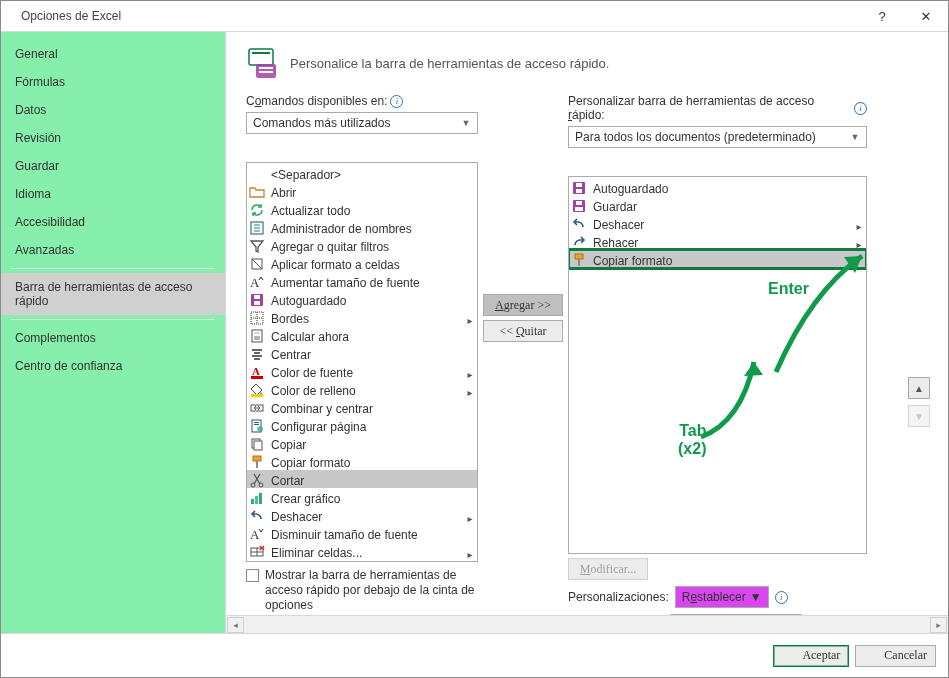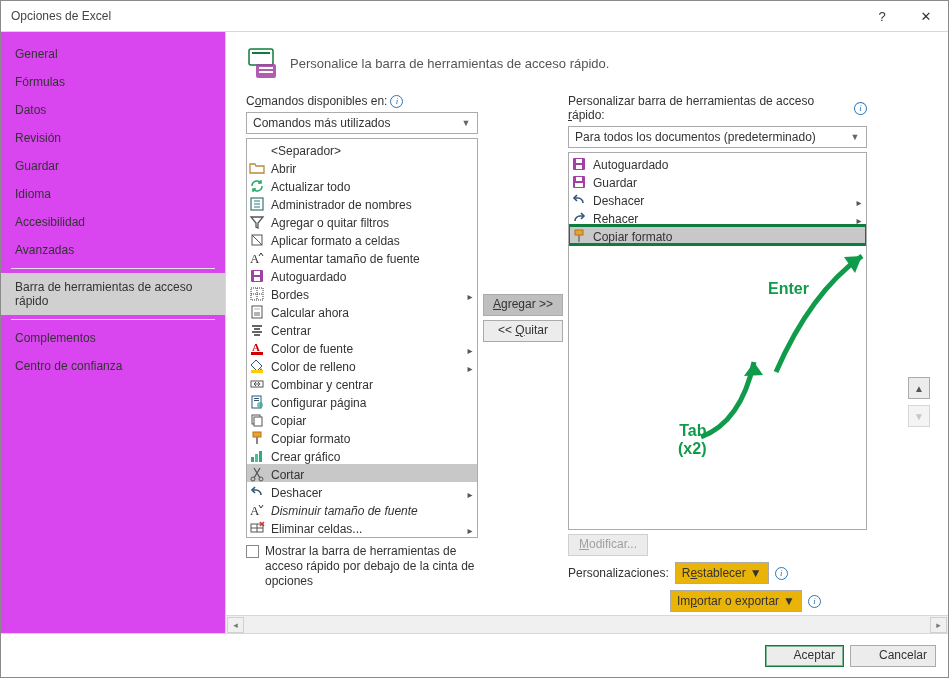--- a/index.html
+++ b/index.html
@@ -9,28 +9,28 @@
     font-size: 12px;
     background: #fff;
     color: #333;
     width: 949px;
     height: 678px;
     overflow: hidden;
     position: relative;
   }
   .window { width: 949px; height: 678px; border: 1px solid #8a8a8a; display: flex; flex-direction: column; }
   .titlebar {
-    height: 31px; display: flex; align-items: center; padding: 0 0 0 10px;
+    height: 31px; display: flex; align-items: center; padding: 0 0 0 20px;
     border-bottom: 1px solid #d8d8d8; background: #fff;
   }
   .titlebar .title { flex: 1; font-size: 12px; color: #444; }
   .titlebar .ctrl { width: 44px; height: 31px; display:flex; align-items:center; justify-content:center; color:#333; font-size: 13px; }
   .body { flex: 1; display: flex; overflow:hidden; }
   .nav {
-    width: 225px; border-right: 1px solid #d8d8d8; padding: 8px 0; background:#d946ef;
+    width: 225px; border-right: 1px solid #d8d8d8; padding: 8px 0; background:#86efac;
     display:flex; flex-direction:column;
   }
   .nav-item {
     padding: 7px 14px; font-size: 12px; color:#333; cursor:default;
   }
   .nav-item.selected { background:#d0d0d0; }
   .nav-sep { border-top:1px solid #e1e1e1; margin:4px 10px; }
   .main {
     flex:1; display:flex; flex-direction:column; overflow:hidden;
   }
@@ -39,53 +39,53 @@
   .header-icon { width:34px; height:34px; flex-shrink:0; }
   .header-text { font-size:13px; color:#555; }
   .columns { display:flex; gap:0; align-items:flex-start; }
   .col { display:flex; flex-direction:column; }
   .col-left { width: 232px; }
   .col-mid { width: 90px; align-items:center; padding-top: 200px; gap:4px; }
   .col-right { width: 299px; }
   .label-line { font-size:12px; margin-bottom:4px; display:flex; align-items:center; gap:3px; }
   .info-icon { width:13px; height:13px; display:inline-flex; align-items:center; justify-content:center; border:1px solid #2e75b6; color:#2e75b6; border-radius:50%; font-size:9px; font-style:italic; font-family:Georgia,serif;}
   .combo {
-    height:22px; border:1px solid #ababab; background:#fff; display:flex; align-items:center; padding: 0 4px; position:relative; margin-bottom:4px;
+    height:22px; border:1px solid #ababab; background:#fff; display:flex; align-items:center; padding: 0 4px; position:relative; margin-bottom:28px;
   }
   .combo .txt { flex:1; font-size:12px; color:#333; padding-left:2px; overflow:hidden; white-space:nowrap; text-overflow:ellipsis;}
   .combo .arrow { width:14px; text-align:center; color:#666; font-size:9px;}
   .listbox {
     border:1px solid #ababab; height: 400px; display:flex; background:#fff; position:relative;
   }
   .col-right .listbox { height: 378px; }
   .listbox .scroll { flex:1; overflow-y: scroll; overflow-x:hidden; padding:1px 0;}
   .listbox .scroll::-webkit-scrollbar { width:18px; }
   .listbox .scroll::-webkit-scrollbar-track { background:#f0f0f0; border-left:1px solid #d8d8d8;}
   .listbox .scroll::-webkit-scrollbar-thumb { background:#c4c4c4; }
   .listbox .scroll::-webkit-scrollbar-button { background:#f0f0f0; height:18px; border:1px solid #d0d0d0;}
   .li-row { height:18px; display:flex; align-items:flex-end; padding:0 2px; gap:6px; font-size:12px; color:#333; position:relative;}
   .li-row.selected { background:#c8c8c8; }
   .li-row.highlight { background:#c8c8c8; outline:3px solid #0f7b3e; outline-offset:-1px;}
   .li-icon { width:16px; height:16px; flex-shrink:0; display:flex; align-items:center; justify-content:center;}
   .li-sub { width:10px; text-align:center; color:#555; font-size:10px;}
   .li-sub::after{content:"▸";}
   .btn {
-    min-width: 80px; padding: 2px 8px; height:22px; border:1px solid #ababab; background:#ececec; font-size:12px; color:#333; display:flex; align-items:flex-start; justify-content:center; gap:3px;
+    min-width: 80px; padding: 2px 8px; height:22px; border:1px solid #ababab; background:#ececec; font-size:12px; color:#333; display:flex; align-items:center; justify-content:center; gap:3px;font-family:Liberation Serif, serif;
   }
   .btn.disabled { color:#a0a0a0; border-color:#d0d0d0;}
   .btn.highlight { background:#bfbfbf;}
   .updown { position:absolute; right:18px; top:345px; display:flex; flex-direction:column; gap:6px;}
   .sqbtn { width:22px; height:22px; border:1px solid #ababab; background:#ececec; display:flex; align-items:center; justify-content:center; font-size:10px; color:#555;}
   .sqbtn.disabled { color:#c7c7c7; border-color:#d6d6d6; background:#f4f4f4;}
   .below-left { display:flex; align-items:flex-start; gap:6px; margin-top:6px;}
   .checkbox { width:13px; height:13px; border:1px solid #888; background:#fff; margin-top:1px; flex-shrink:0;}
   .below-left .txt { font-size:12px; color:#333; line-height:15px; max-width:210px;}
   .below-right { margin-top:6px; font-size:12px;}
   .below-right .row { display:flex; align-items:center; gap:6px; margin-bottom:6px;}
-  .dropbtn { height:22px; border:1px solid #ababab; background:#eab308; padding:0 6px; display:flex; align-items:center; gap:4px;}
+  .dropbtn { height:22px; border:1px solid #ababab; background:#d946ef; padding:0 6px; display:flex; align-items:center; gap:4px;}
   .hscroll { height:18px; background:#f0f0f0; border-top:1px solid #d8d8d8; display:flex; align-items:center; justify-content:flex-end; padding:0 1px;}
   .hscroll .arrowbtn { width:17px; height:16px; background:#f0f0f0; border:1px solid #d0d0d0; display:flex; align-items:center; justify-content:center; font-size:9px; color:#777;}
   .hscroll .arrowbtn:first-child { margin-right:auto; margin-left:0;}
   .footer { height:44px; border-top:1px solid #d8d8d8; display:flex; align-items:center; justify-content:flex-end; padding:0 12px; gap:6px;}
   .footer .btn { min-width:72px;padding-left:28px; }
   .footer .btn.primary { border:1px solid #0f7b3e; box-shadow: inset 0 0 0 1px #7bba94; }
   
   .anno { position:absolute; pointer-events:none; }
   .anno-text { color:#0f9b4a; font-weight:bold; font-size:16px; font-family: "Segoe UI", sans-serif;}
   svg.anno path { fill:none; stroke:#0f9b4a; stroke-width:5; }
@@ -313,58 +313,58 @@
                   </div>
                   <div class="li-row">
                     <span class="li-icon">
                       <svg width="16" height="16" viewBox="0 0 16 16">
                         <rect x="4" y="2" width="8" height="5" fill="#e9a13b" stroke="#b77410"></rect>
                         <rect x="7" y="7" width="2" height="7" fill="#888"></rect>
                       </svg>
                     </span>
                     <span style="flex: 1 1 0%;">Copiar formato</span>
                   </div>
+                  <div class="li-row selected">
+                    <span class="li-icon">
+                      <svg width="16" height="16" viewBox="0 0 16 16">
+                        <path d="M5 2l6 10M11 2L5 12" stroke="#555" stroke-width="1.3"></path>
+                        <circle cx="4" cy="13" r="2" fill="none" stroke="#555"></circle>
+                        <circle cx="12" cy="13" r="2" fill="none" stroke="#555"></circle>
+                      </svg>
+                    </span>
+                    <span style="flex: 1 1 0%;">Cortar</span>
+                  </div>
                   <div class="li-row">
                     <span class="li-icon">
                       <svg width="16" height="16" viewBox="0 0 16 16">
                         <rect x="2" y="9" width="3" height="5" fill="#3a7"></rect>
                         <rect x="6" y="6" width="3" height="8" fill="#5b9"></rect>
                         <rect x="10" y="3" width="3" height="11" fill="#3a7"></rect>
                       </svg>
                     </span>
                     <span style="flex: 1 1 0%;">Crear gráfico</span>
                   </div>
-                  <div class="li-row selected">
-                    <span class="li-icon">
-                      <svg width="16" height="16" viewBox="0 0 16 16">
-                        <path d="M5 2l6 10M11 2L5 12" stroke="#555" stroke-width="1.3"></path>
-                        <circle cx="4" cy="13" r="2" fill="none" stroke="#555"></circle>
-                        <circle cx="12" cy="13" r="2" fill="none" stroke="#555"></circle>
-                      </svg>
-                    </span>
-                    <span style="flex: 1 1 0%;">Cortar</span>
-                  </div>
                   <div class="li-row">
                     <span class="li-icon">
                       <svg width="16" height="16" viewBox="0 0 16 16">
                         <path d="M12 11a5 5 0 0 0-5-5H3" fill="none" stroke="#357" stroke-width="1.6"></path>
                         <path d="M6 3L3 6l3 3" fill="none" stroke="#357" stroke-width="1.6"></path>
                       </svg>
                     </span>
                     <span style="flex: 1 1 0%;">Deshacer</span>
                     <span class="li-sub"></span>
                   </div>
                   <div class="li-row">
                     <span class="li-icon">
                       <svg width="16" height="16" viewBox="0 0 16 16">
                         <text x="1" y="13" font-size="13" fill="#333" font-family="serif">A</text>
                         <path d="M10 3l2 3 2-3" fill="none" stroke="#333"></path>
                       </svg>
                     </span>
-                    <span style="flex: 1 1 0%; font-style: italic;">Disminuir tamaño de fuente</span>
+                    <span style="flex: 1 1 0%;">Disminuir tamaño de fuente</span>
                   </div>
                   <div class="li-row">
                     <span class="li-icon">
                       <svg width="16" height="16" viewBox="0 0 16 16">
                         <rect x="2" y="4" width="12" height="8" fill="none" stroke="#555"></rect>
                         <path d="M2 8h12M8 4v8" stroke="#555"></path>
                         <path d="M11 2l4 4M15 2l-4 4" stroke="#c33" stroke-width="1.5"></path>
                       </svg>
                     </span>
                     <span style="flex: 1 1 0%;">Eliminar celdas...</span>

